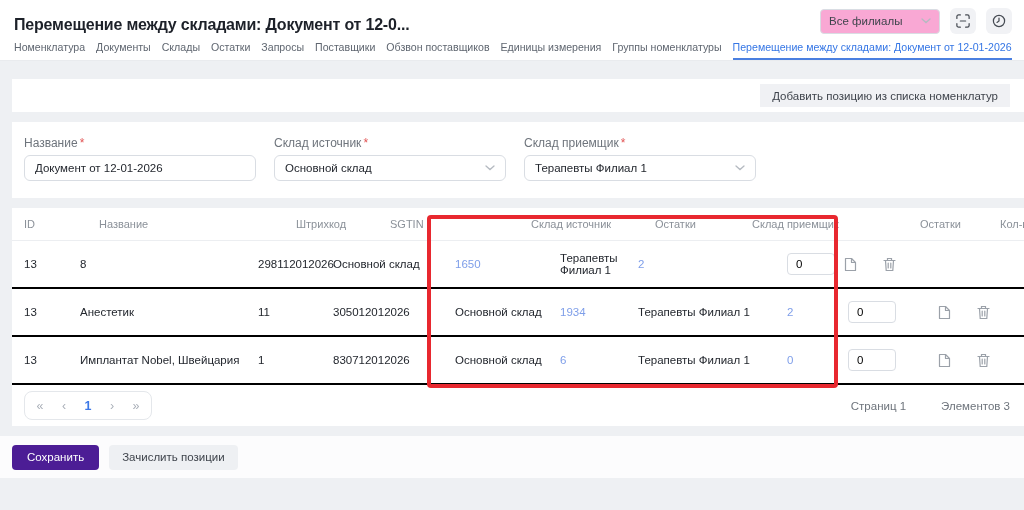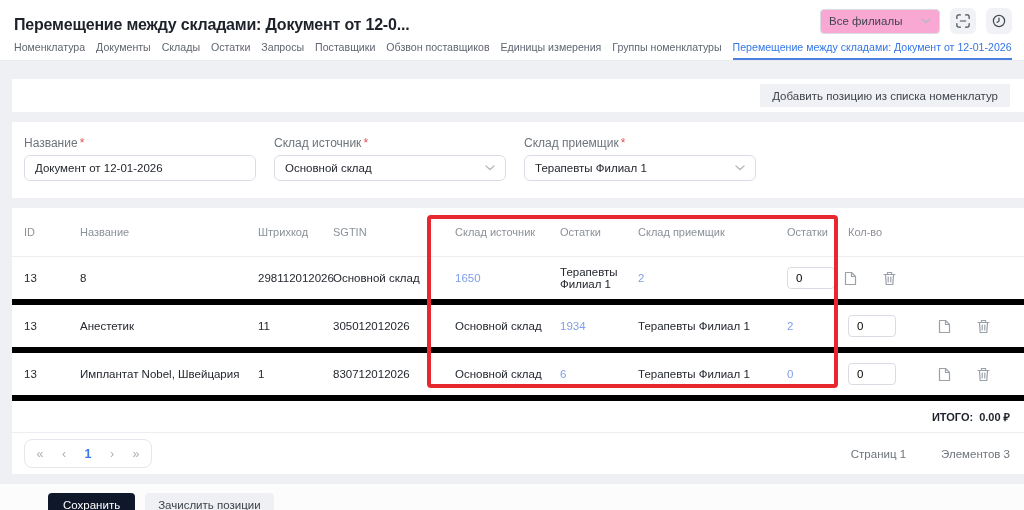--- a/index.html
+++ b/index.html
@@ -60,22 +60,22 @@
     font-family:"Liberation Sans", sans-serif;
   }
   .select-box { display:flex; align-items:center; justify-content:space-between; cursor:pointer; }
   
   .table-card { margin-top:10px; }
   .trow {
     display:grid;
     grid-template-columns:56px 178px 75px 122px 105px 78px 149px 61px 82px 1fr;
     align-items:center; padding-left:12px;
   }
-  .thead { height:49px; font-size:11px; color:#8b9199; border-bottom:1px solid #eceef1; }
-  .tr { height:48px; font-size:11.5px; color:#23272e; border-bottom:6px solid #000000; }
+  .thead { height:33px; font-size:11px; color:#8b9199; border-bottom:1px solid #eceef1;gap:19px; }
+  .tr { height:48px; font-size:11.5px; color:#23272e; border-bottom:2px solid #000000; }
   .link { color:#7e9ee9; text-decoration:none; cursor:pointer; }
   .qty-input {
     width:48px; height:22px; border:1px solid #d9dde3; border-radius:4px;
     padding:0 8px; font-size:11.5px; font-family:"Liberation Sans", sans-serif;
   }
   .actions { display:flex; justify-content:flex-end; gap:26px; padding-right:34px; }
   .row-icon-btn { background:none; border:none; cursor:pointer; display:flex; align-items:center; }
   .total-row {
     height:32px; display:flex; align-items:center; justify-content:flex-end; gap:6px;
     padding-right:14px; border-bottom:1px solid #eceef1;
@@ -94,22 +94,22 @@
     color:#a9afb8; cursor:pointer; font-family:"Liberation Sans", sans-serif;
   }
   .pager .page-num { color:#3c78e7; font-weight:bold; }
   .page-info { display:flex; gap:35px; font-size:11.5px; color:#6e747c; }
   
   .footer-card {
     margin-top:10px; height:42px; background:#fcfcfd;
     display:flex; align-items:center; gap:10px; padding-left:12px;
   }
   .save-btn {
-    background:#0f172a; color:#fff; border:none; border-radius:4px; height:25px;
-    padding:0 15px; font-size:11.5px; cursor:pointer; font-family:"Liberation Sans", sans-serif;margin-left:36px;
+    background:#4c1d95; color:#fff; border:none; border-radius:4px; height:25px;
+    padding:0 15px; font-size:11.5px; cursor:pointer; font-family:"Liberation Sans", sans-serif;
   }
   .credit-btn {
     background:#eef0f3; color:#3f444c; border:none; border-radius:4px; height:25px;
     padding:0 13px; font-size:11.5px; cursor:pointer; font-family:"Liberation Sans", sans-serif;
   }
   
   .red-box {
     position:absolute; left:427px; top:215px; width:411px; height:173px;
     border:4px solid #e8282f; border-radius:4px; pointer-events:none; z-index:5;
   }
@@ -299,24 +299,20 @@
               <path d="M1 3.5h11"></path>
               <path d="M4.5 3.5v-2h4v2"></path>
               <path d="M2.5 3.5l.7 10h6.6l.7-10"></path>
               <path d="M5.2 6v5M7.8 6v5"></path>
             </svg>
         </span>
       </button>
     </div>
   </div>
 
-  <div class="total-row">
-    <span>ИТОГО:</span>
-    <span>0.00 ₽</span>
-  </div>
 
   <div class="pagination-row">
     <div class="pager">
       <button>«</button>
       <button>‹</button>
       <button class="page-num">1</button>
       <button>›</button>
       <button>»</button>
     </div>
     <div class="page-info">

